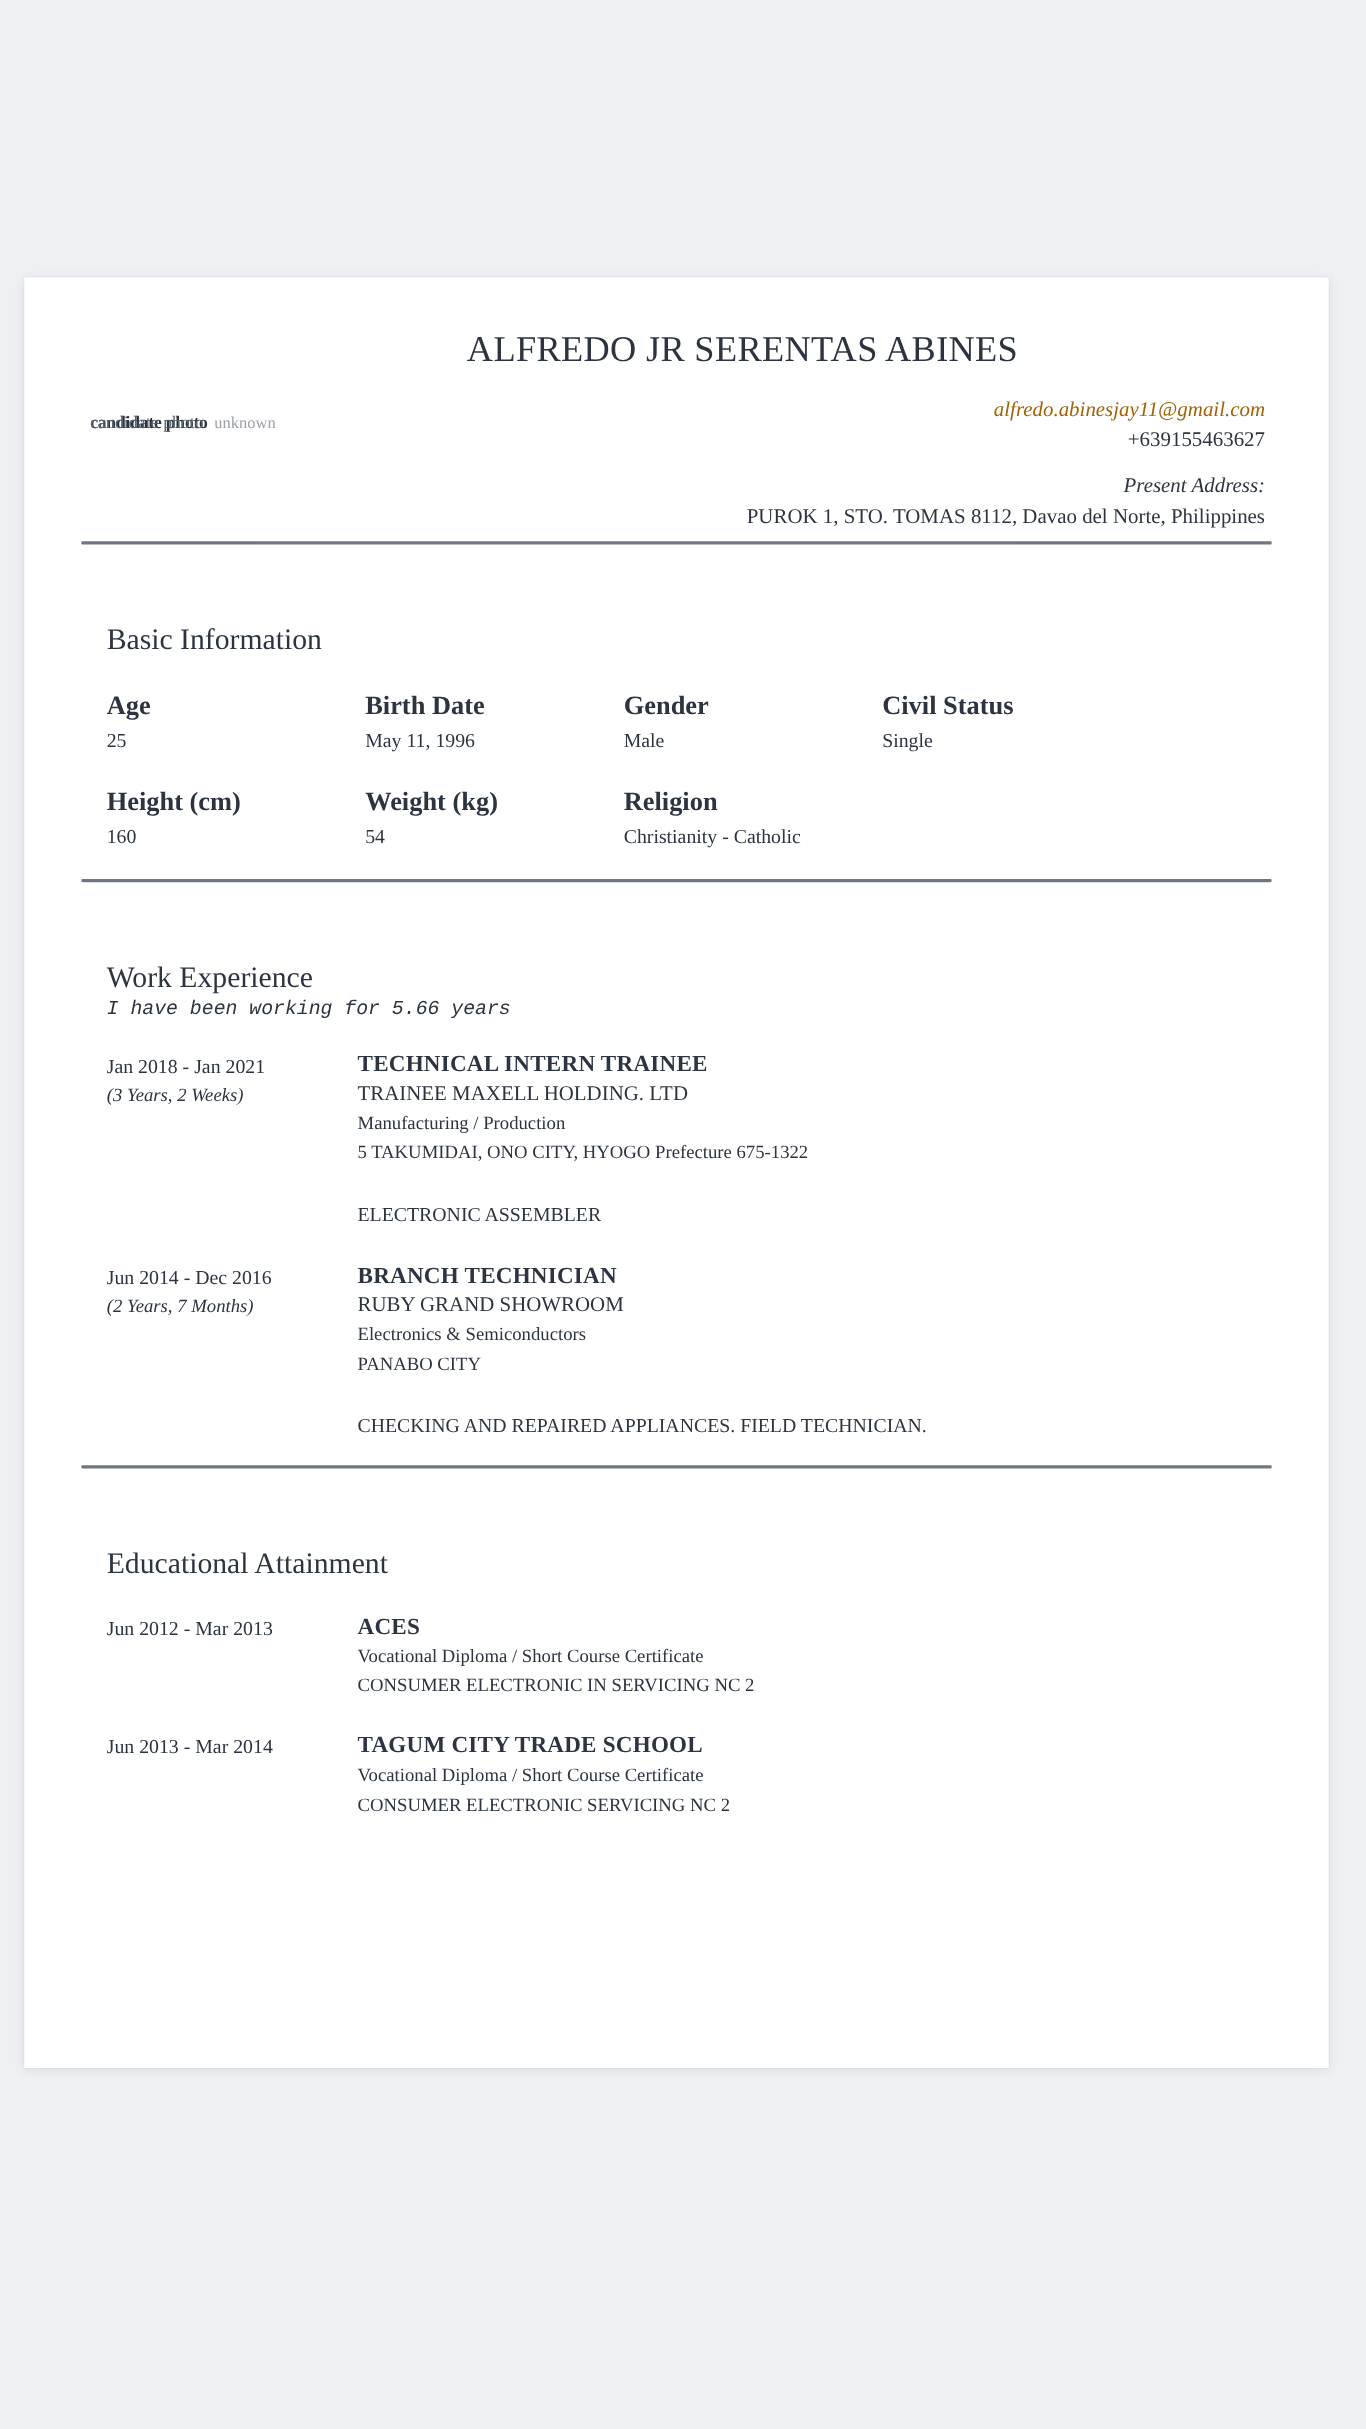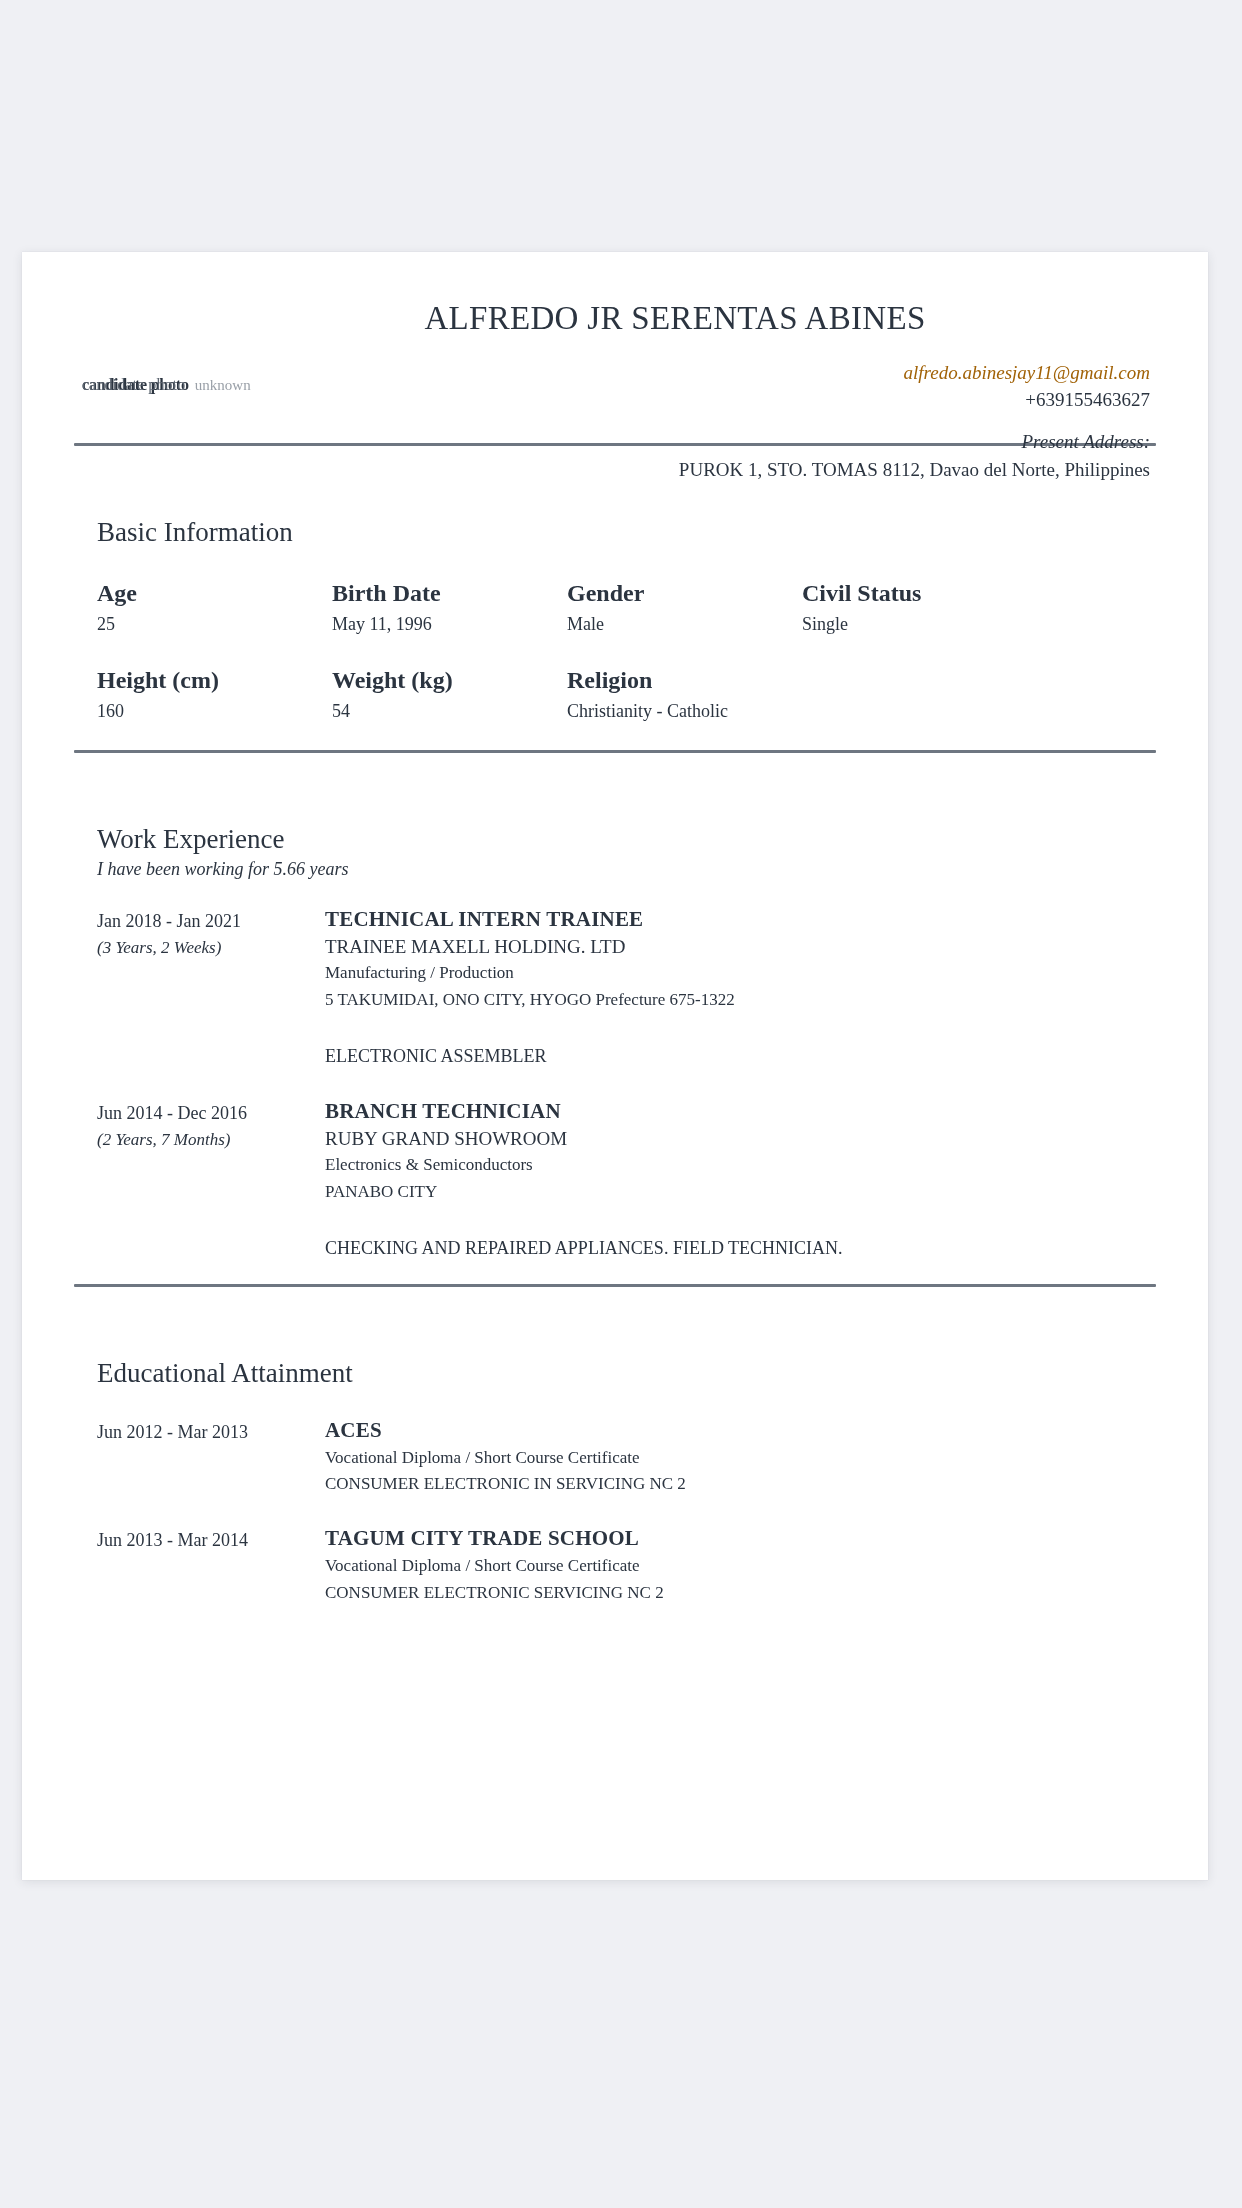--- a/index.html
+++ b/index.html
@@ -24,21 +24,21 @@
     width: 1186px;
     height: 1628px;
     background: #ffffff;
     box-shadow: 0 2px 10px rgba(40,45,60,0.10), 0 0 1px rgba(40,45,60,0.12);
     padding: 0;
   }
 
   
   .header {
     position: relative;
-    height: 191px;
+    height: 240px;
     padding: 0 58px;
   }
 
   .candidate-name {
     text-align: center;
     font-size: 33px;
     font-weight: 400;
     letter-spacing: 0.3px;
     color: #2b3440;
     padding-top: 48px;
@@ -134,20 +134,21 @@
     padding-left: 23px;
     line-height: 1.3;
     margin-top: 47px;
   }
   .section-subtitle {
     font-style: italic;
     font-size: 18px;
     color: #2b3440;
     padding-left: 23px;
     padding-top: 2px;
+    font-family: Liberation Mono, monospace;
   }
 
   
   .basic-grid {
     padding-left: 23px;
     padding-top: 26px;
     padding-bottom: 26px;
   }
   .basic-row {
     display: flex;

